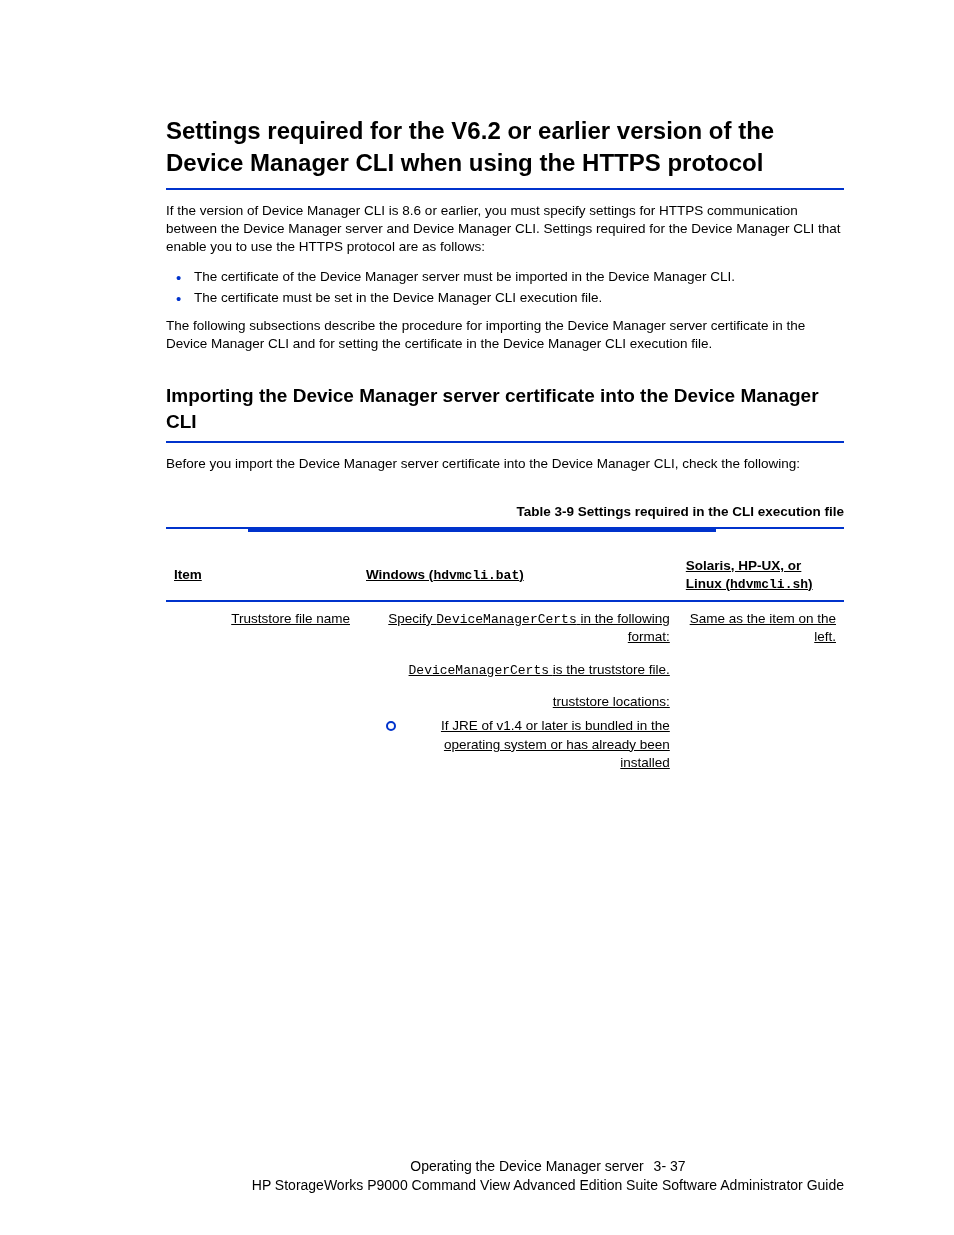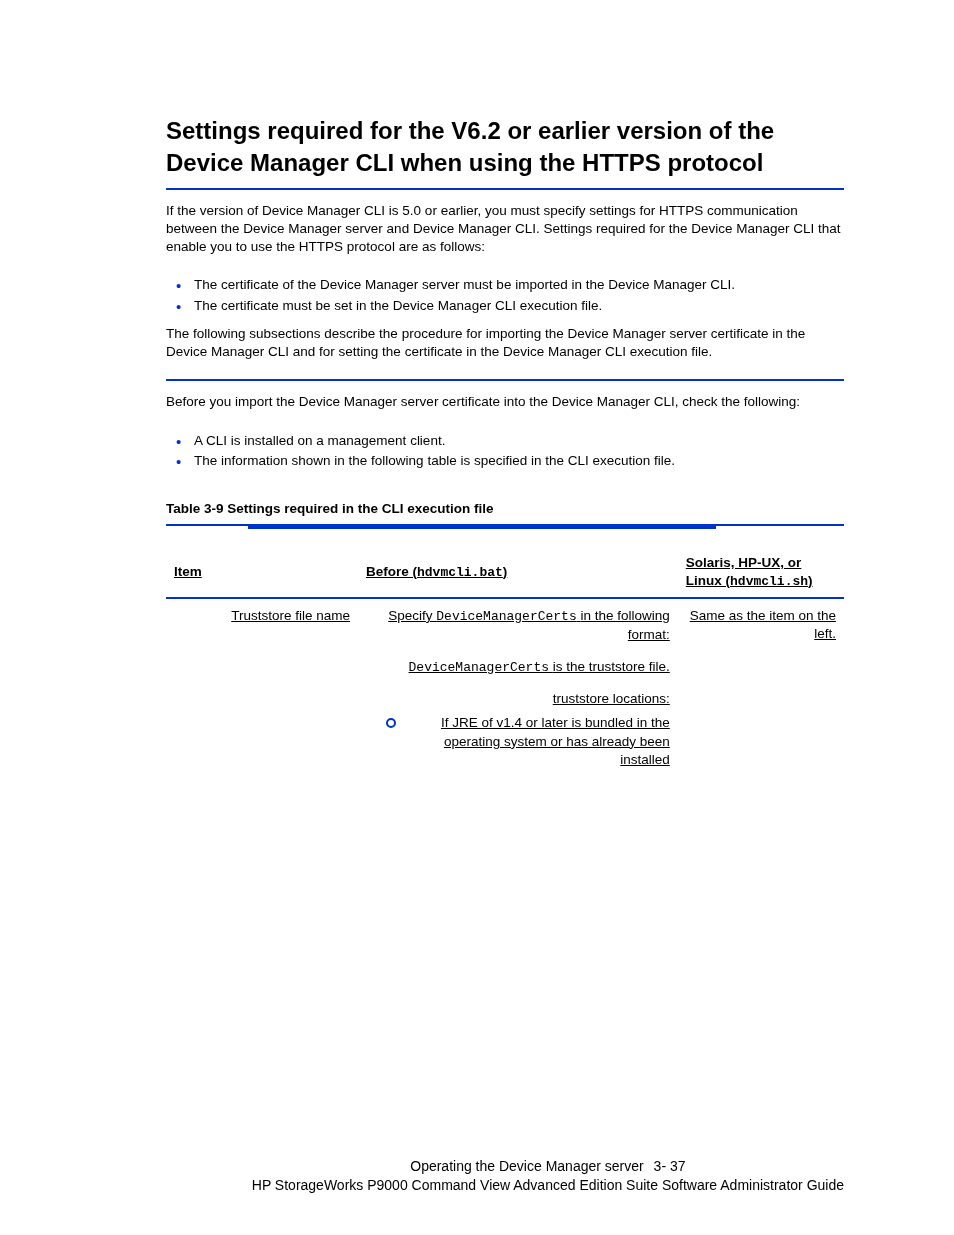--- a/index.html
+++ b/index.html
@@ -78,21 +78,21 @@
     border-bottom: none;
     text-align: right;
   }
   .mono {
     font-family: "Courier New", Courier, monospace;
     font-size: 13px;
   }
   ul.blue-disc {
     list-style: none;
     padding: 0;
-    margin: 20px 0 10px 10px;
+    margin: 12px 0 10px 10px;
   }
   ul.blue-disc > li {
     position: relative;
     padding-left: 18px;
     margin: 2px 0;
   }
   ul.blue-disc > li::before {
     content: "•";
     color: #0033cc;
     font-size: 15px;
@@ -122,70 +122,67 @@
     background: #fff;
   }
   .footer {
     position: absolute;
     bottom: 40px;
     right: 110px;
     font-size: 14px;
     text-align: center;
   }
   .center-title {
-    text-align: left;
+    text-align: right;
   }
   .right-num {
     display: inline-block;
     margin-left: 6px;
   }
 </style>
 </head>
 <body>
 
 <div class="page">
   <div class="content">
 
     <h2 class="section">Settings required for the V6.2 or earlier version of the Device Manager CLI when using the HTTPS protocol</h2>
     <hr class="hr">
 
     <div class="para-block">
-      <p>If the version of Device Manager CLI is 5.0 or earlier, you must specify settings for HTTPS communication between the Device Manager server and Device Manager CLI. Settings required for the Device Manager CLI that enable you to use the HTTPS protocol are as follows:</p>
+      <p>If the version of Device Manager CLI is 8.6 or earlier, you must specify settings for HTTPS communication between the Device Manager server and Device Manager CLI. Settings required for the Device Manager CLI that enable you to use the HTTPS protocol are as follows:</p>
       <ul class="blue-disc">
         <li>The certificate of the Device Manager server must be imported in the Device Manager CLI.</li>
         <li>The certificate must be set in the Device Manager CLI execution file.</li>
       </ul>
       <p>The following subsections describe the procedure for importing the Device Manager server certificate in the Device Manager CLI and for setting the certificate in the Device Manager CLI execution file.</p>
     </div>
 
+    <h3 class="subsection">Importing the Device Manager server certificate into the Device Manager CLI</h3>
     <hr class="hr">
 
     <div class="para-block">
       <p>Before you import the Device Manager server certificate into the Device Manager CLI, check the following:</p>
-      <ul class="blue-disc">
-        <li>A CLI is installed on a management client.</li>
-        <li>The information shown in the following table is specified in the CLI execution file.</li>
-      </ul>
     </div>
 
     <p class="center-title" style="margin-top:30px; margin-bottom:6px;">
       <strong>Table 3-9 Settings required in the CLI execution file</strong>
     </p>
 
     <div class="hr double">
       <div class="thin"></div>
       <div class="thick"></div>
     </div>
 
     <table class="settings">
       <thead>
         <tr>
           <th>Item</th>
           <th>
-            <span>Before (</span><span class="mono">hdvmcli.bat</span><span>)</span>
+            <span>Windows (</span><span class="mono">hdvmcli.bat</span><span>)</span>
           </th>
           <th>
             <span>Solaris, HP-UX, or Linux (</span><span class="mono">hdvmcli.sh</span><span>)</span>
           </th>
         </tr>
       </thead>
       <tbody>
         <tr class="noborder">
           <td>Truststore file name</td>
           <td>

